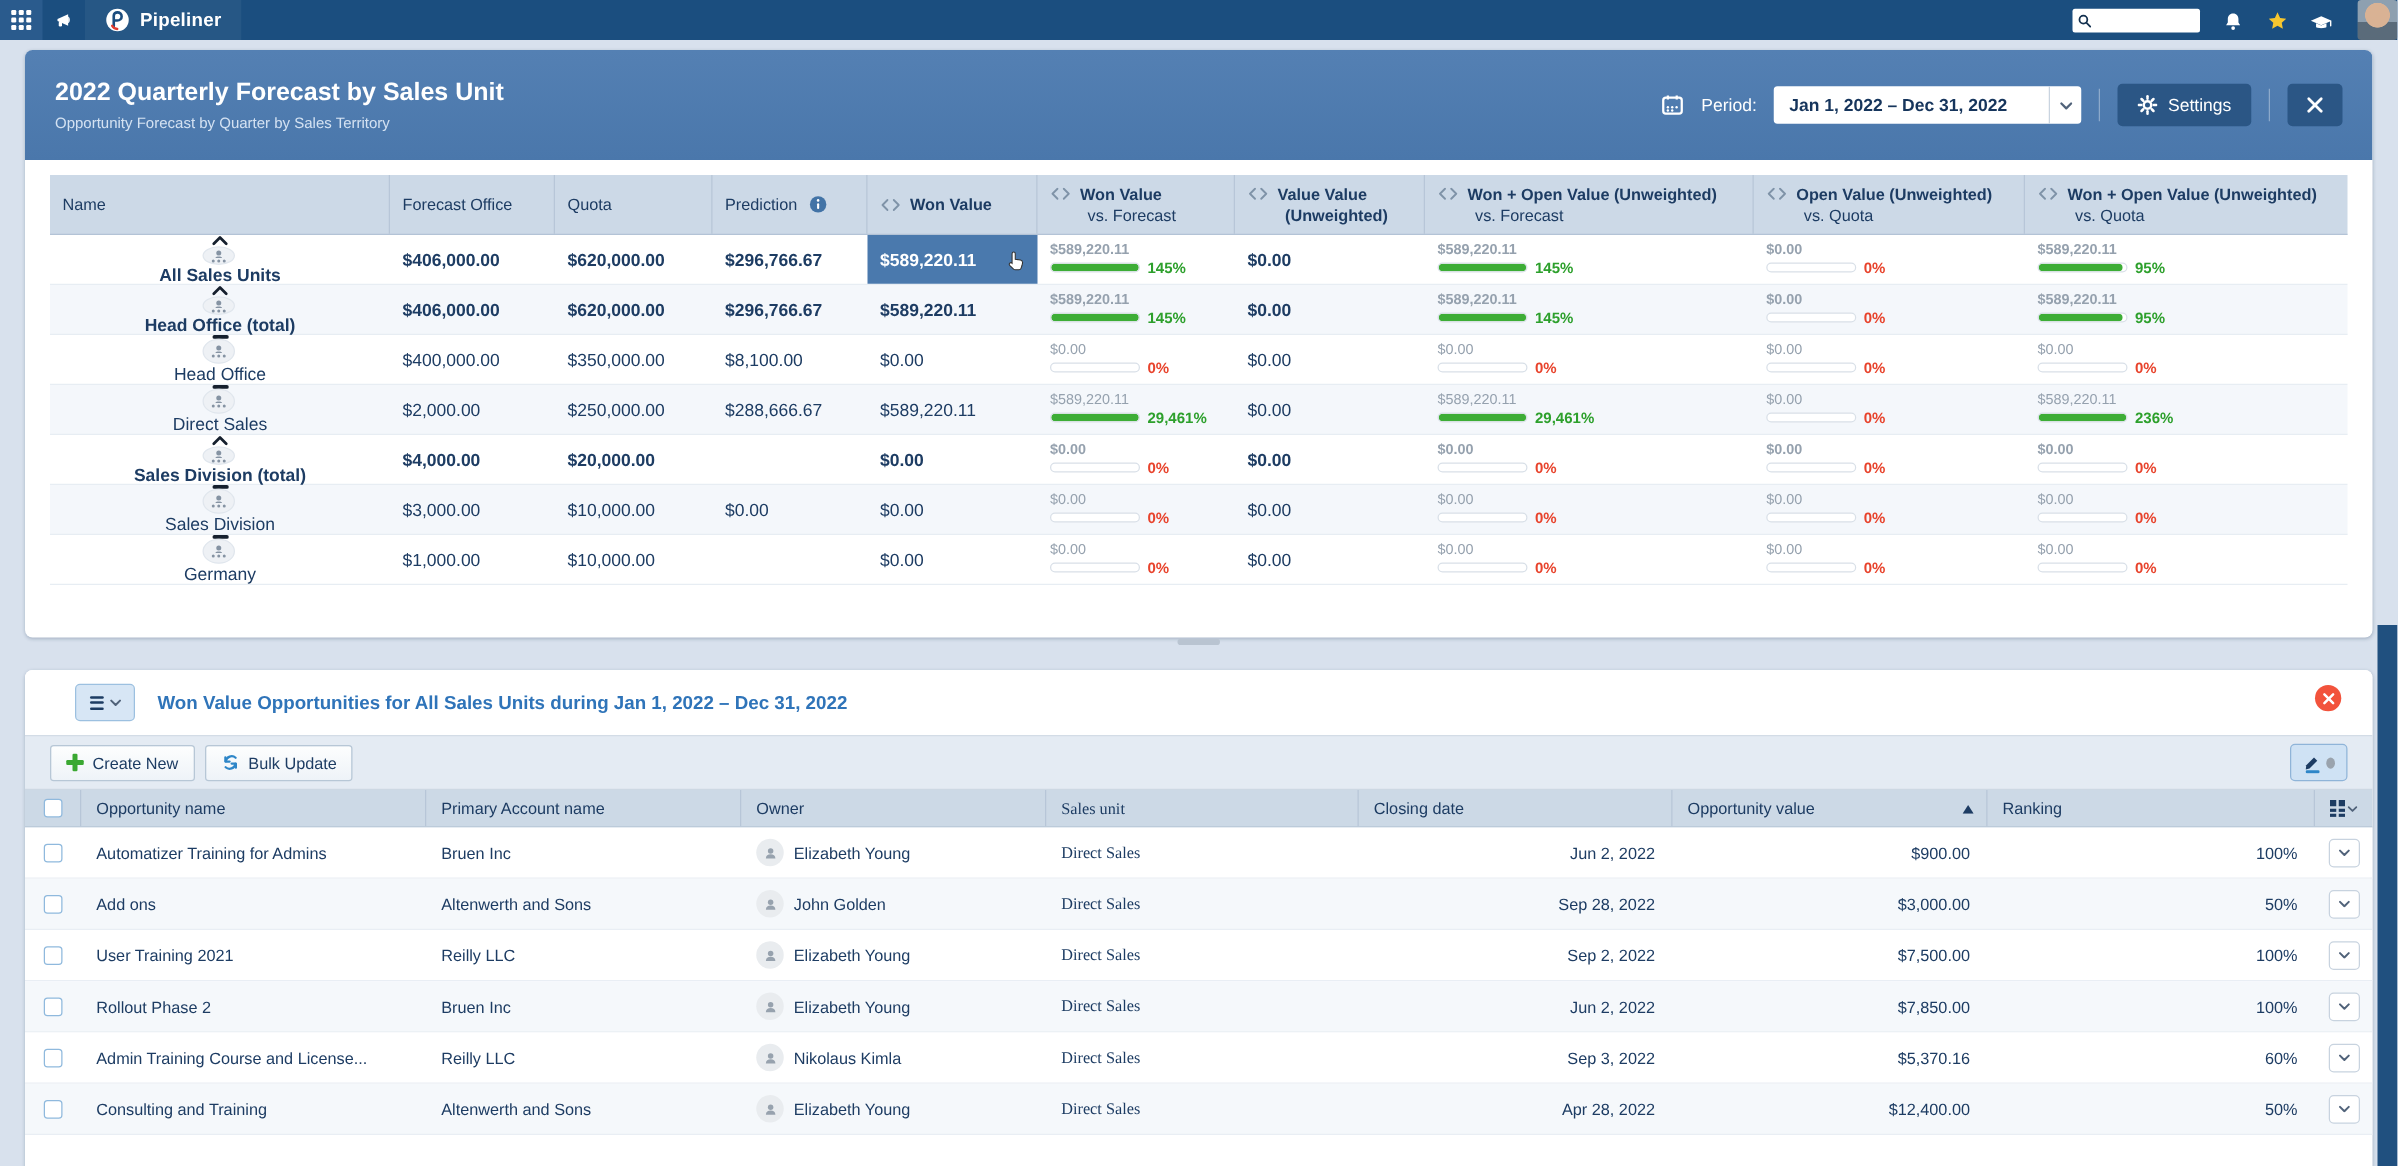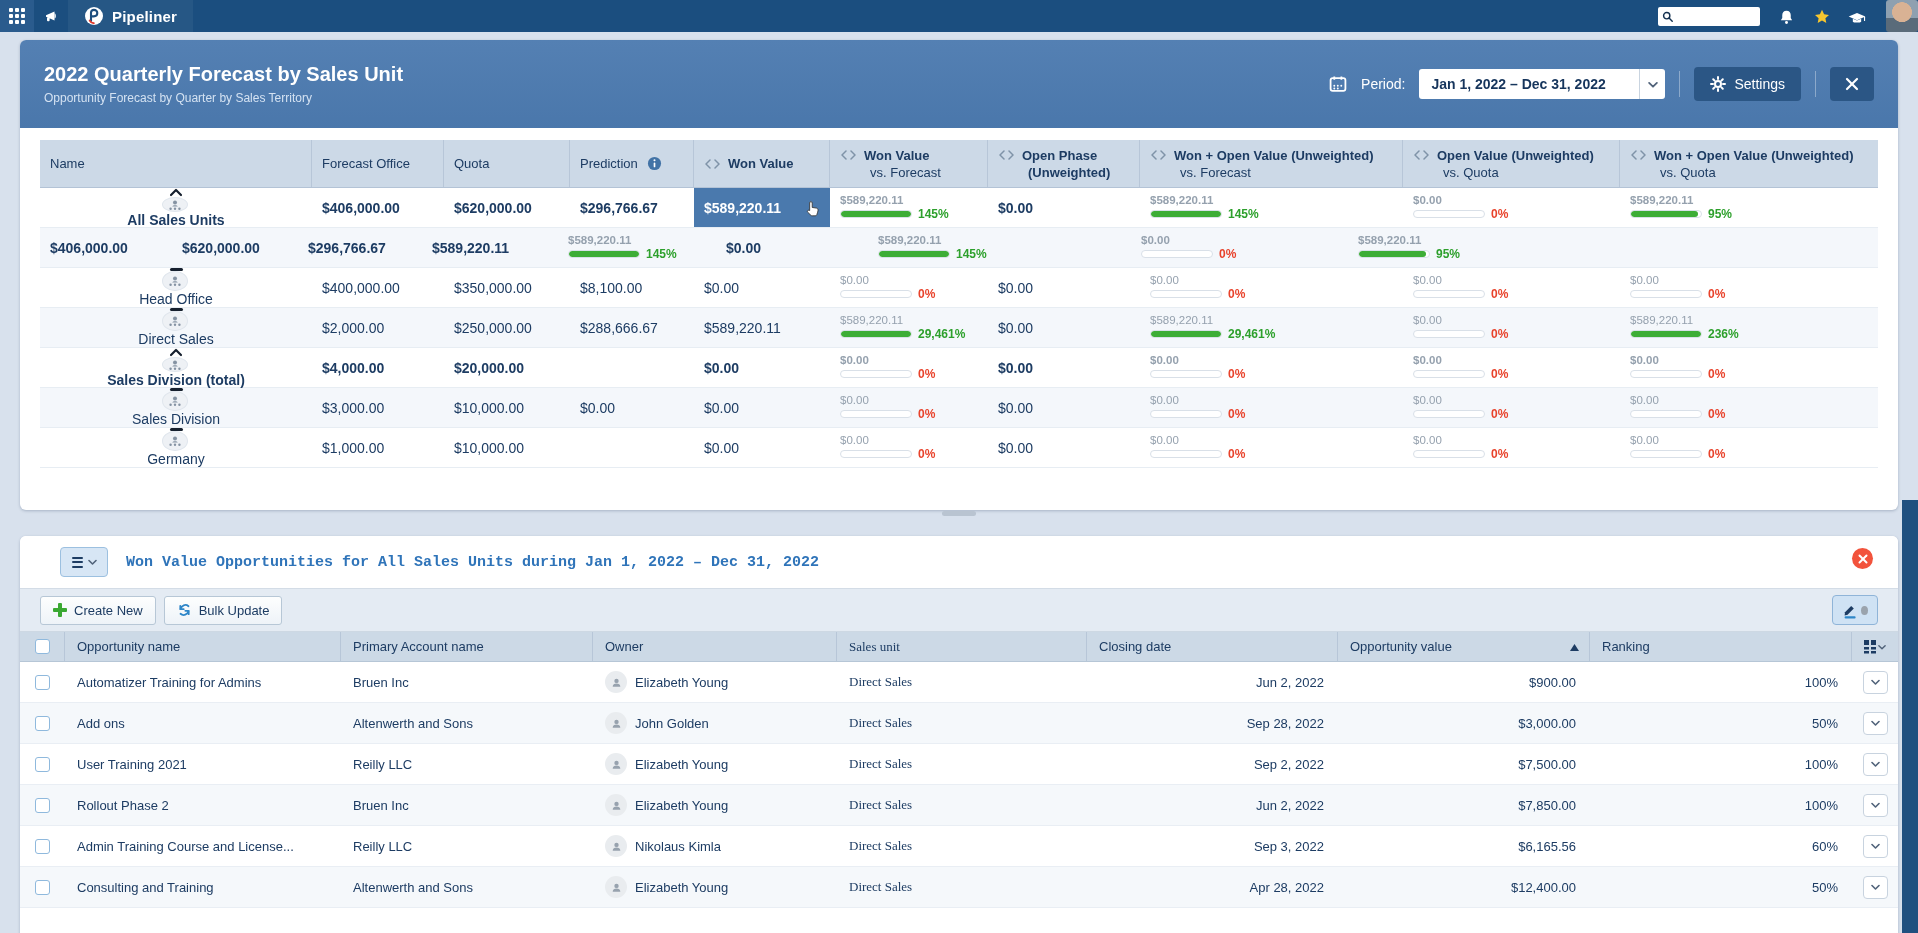--- a/index.html
+++ b/index.html
@@ -75,21 +75,21 @@
   .bar-track { width:72px; height:8px; border-radius:5px; background:#fff; border:1px solid #d9e0e8; overflow:hidden; display:block; }
   .bar-fill { display:block; height:100%; background:#3dad36; border-radius:5px; width:0; }
   .bar-pct { font-size:12px; font-weight:700; line-height:1; }
   .c-bar.pos .bar-pct { color:#2da02c; }
   .c-bar.zero .bar-pct { color:#e8432c; }
 
   .splitter-dash { position:absolute; top:511px; left:50%; transform:translateX(-50%); width:34px; height:5px; border-radius:3px; background:#b9c4d1; cursor:row-resize; }
 
   
   .ocard { position:absolute; top:536px; left:20px; width:1878px; height:407px; background:#fff; border-radius:6px 6px 0 0; box-shadow:0 1px 3px rgba(20,45,80,.25); overflow:hidden; }
-  .otitle-row { height:52px; display:flex; align-items:center; padding:0 23px 0 40px; position:relative; background:#fff;font-family:Liberation Mono, monospace; }
+  .otitle-row { height:52px; display:flex; align-items:center; padding:0 23px 0 40px; position:relative; background:#fff; }
   .menu-btn { width:48px; height:30px; background:#d7e6f5; border:1px solid #9cc0e0; border-radius:4px; display:flex; align-items:center; justify-content:center; gap:5px; cursor:pointer; }
   .hamburger { display:flex; flex-direction:column; gap:2.5px; }
   .hamburger span { width:11px; height:2px; background:#1d3c63; border-radius:1px; }
   .otitle { margin-left:18px; color:#2f74b9; font-size:15px; font-weight:700; }
   .oclose { position:absolute; right:25px; top:12px; width:21px; height:21px; border-radius:50%; background:#f2533c; display:flex; align-items:center; justify-content:center; cursor:pointer; }
 
   .otoolbar { height:44px; background:#e4ebf3; border-top:1px solid #d3dce6; border-bottom:1px solid #cdd8e3; display:flex; align-items:center; padding:0 20px; gap:8px; }
   .tb-btn { height:29px; background:linear-gradient(#fdfefe,#eef3f8); border:1px solid #b7c7d6; border-radius:3px; display:flex; align-items:center; gap:7px; padding:0 12px; font-size:13px; color:#1d3c63; cursor:pointer; }
   .plus-ico { position:relative; width:14px; height:14px; }
   .plus-ico:before, .plus-ico:after { content:""; position:absolute; background:#3aa832; border-radius:1px; }
@@ -371,21 +371,21 @@
         <div class="fh w-ov">
           <span class="l1">
               <span class="colchev">
                 <svg width="7" height="10" viewBox="0 0 7 10">
                   <use href="#i-col-left"></use>
                 </svg>
                 <svg width="7" height="10" viewBox="0 0 7 10">
                   <use href="#i-col-right"></use>
                 </svg>
               </span>
-              <span class="lbl-b">Open Phase</span>
+              <span class="lbl-b">Value Value</span>
             </span>
           <span class="l2 b">(Unweighted)</span>
         </div>
         <div class="fh w-wovf">
           <span class="l1">
               <span class="colchev">
                 <svg width="7" height="10" viewBox="0 0 7 10">
                   <use href="#i-col-left"></use>
                 </svg>
                 <svg width="7" height="10" viewBox="0 0 7 10">
@@ -483,20 +483,34 @@
           <div class="bar-line">
               <span class="bar-track">
                 <span class="bar-fill" style="width: 95%;"></span>
               </span>
               <span class="bar-pct">95%</span>
             </div>
           </div>
       </div>
 
       <div class="frow grp alt">
+        <div class="fc c-name w-name">
+            <span class="indent lvl1"></span>
+          <span class="tree-toggle">
+              <svg width="14" height="9" viewBox="0 0 14 9">
+                <use href="#i-chev-up"></use>
+              </svg>
+            </span>
+          <span class="unit-badge">
+              <svg width="16" height="13" viewBox="0 0 16 13">
+                <use href="#i-org"></use>
+              </svg>
+            </span>
+          <span class="fname">Head Office (total)</span>
+          </div>
         <div class="fc c-money w-fv">$406,000.00</div>
         <div class="fc c-money w-q">$620,000.00</div>
         <div class="fc c-money w-p">$296,766.67</div>
         <div class="fc c-money w-won">$589,220.11</div>
         <div class="fc c-bar w-wvf pos">
           <div class="bar-val">$589,220.11</div>
           <div class="bar-line">
               <span class="bar-track">
                 <span class="bar-fill" style="width: 100%;"></span>
               </span>
@@ -1013,21 +1027,21 @@
       <div class="oc ow-owner owner-cell">
           <span class="avatar-sm">
             <svg width="13" height="13" viewBox="0 0 16 16">
               <use href="#i-person"></use>
             </svg>
           </span>
           <span>Nikolaus Kimla</span>
         </div>
       <div class="oc ow-su">Direct Sales</div>
       <div class="oc ow-date r">Sep 3, 2022</div>
-      <div class="oc ow-val r">$6,165.56</div>
+      <div class="oc ow-val r">$5,370.16</div>
       <div class="oc ow-rank r">60%</div>
       <div class="oc ow-act" style="justify-content:center;padding-left:0">
           <span class="row-dd">
             <svg width="9" height="6" viewBox="0 0 9 6">
               <use href="#i-chev-down-sm"></use>
             </svg>
           </span>
         </div>
     </div>
 

